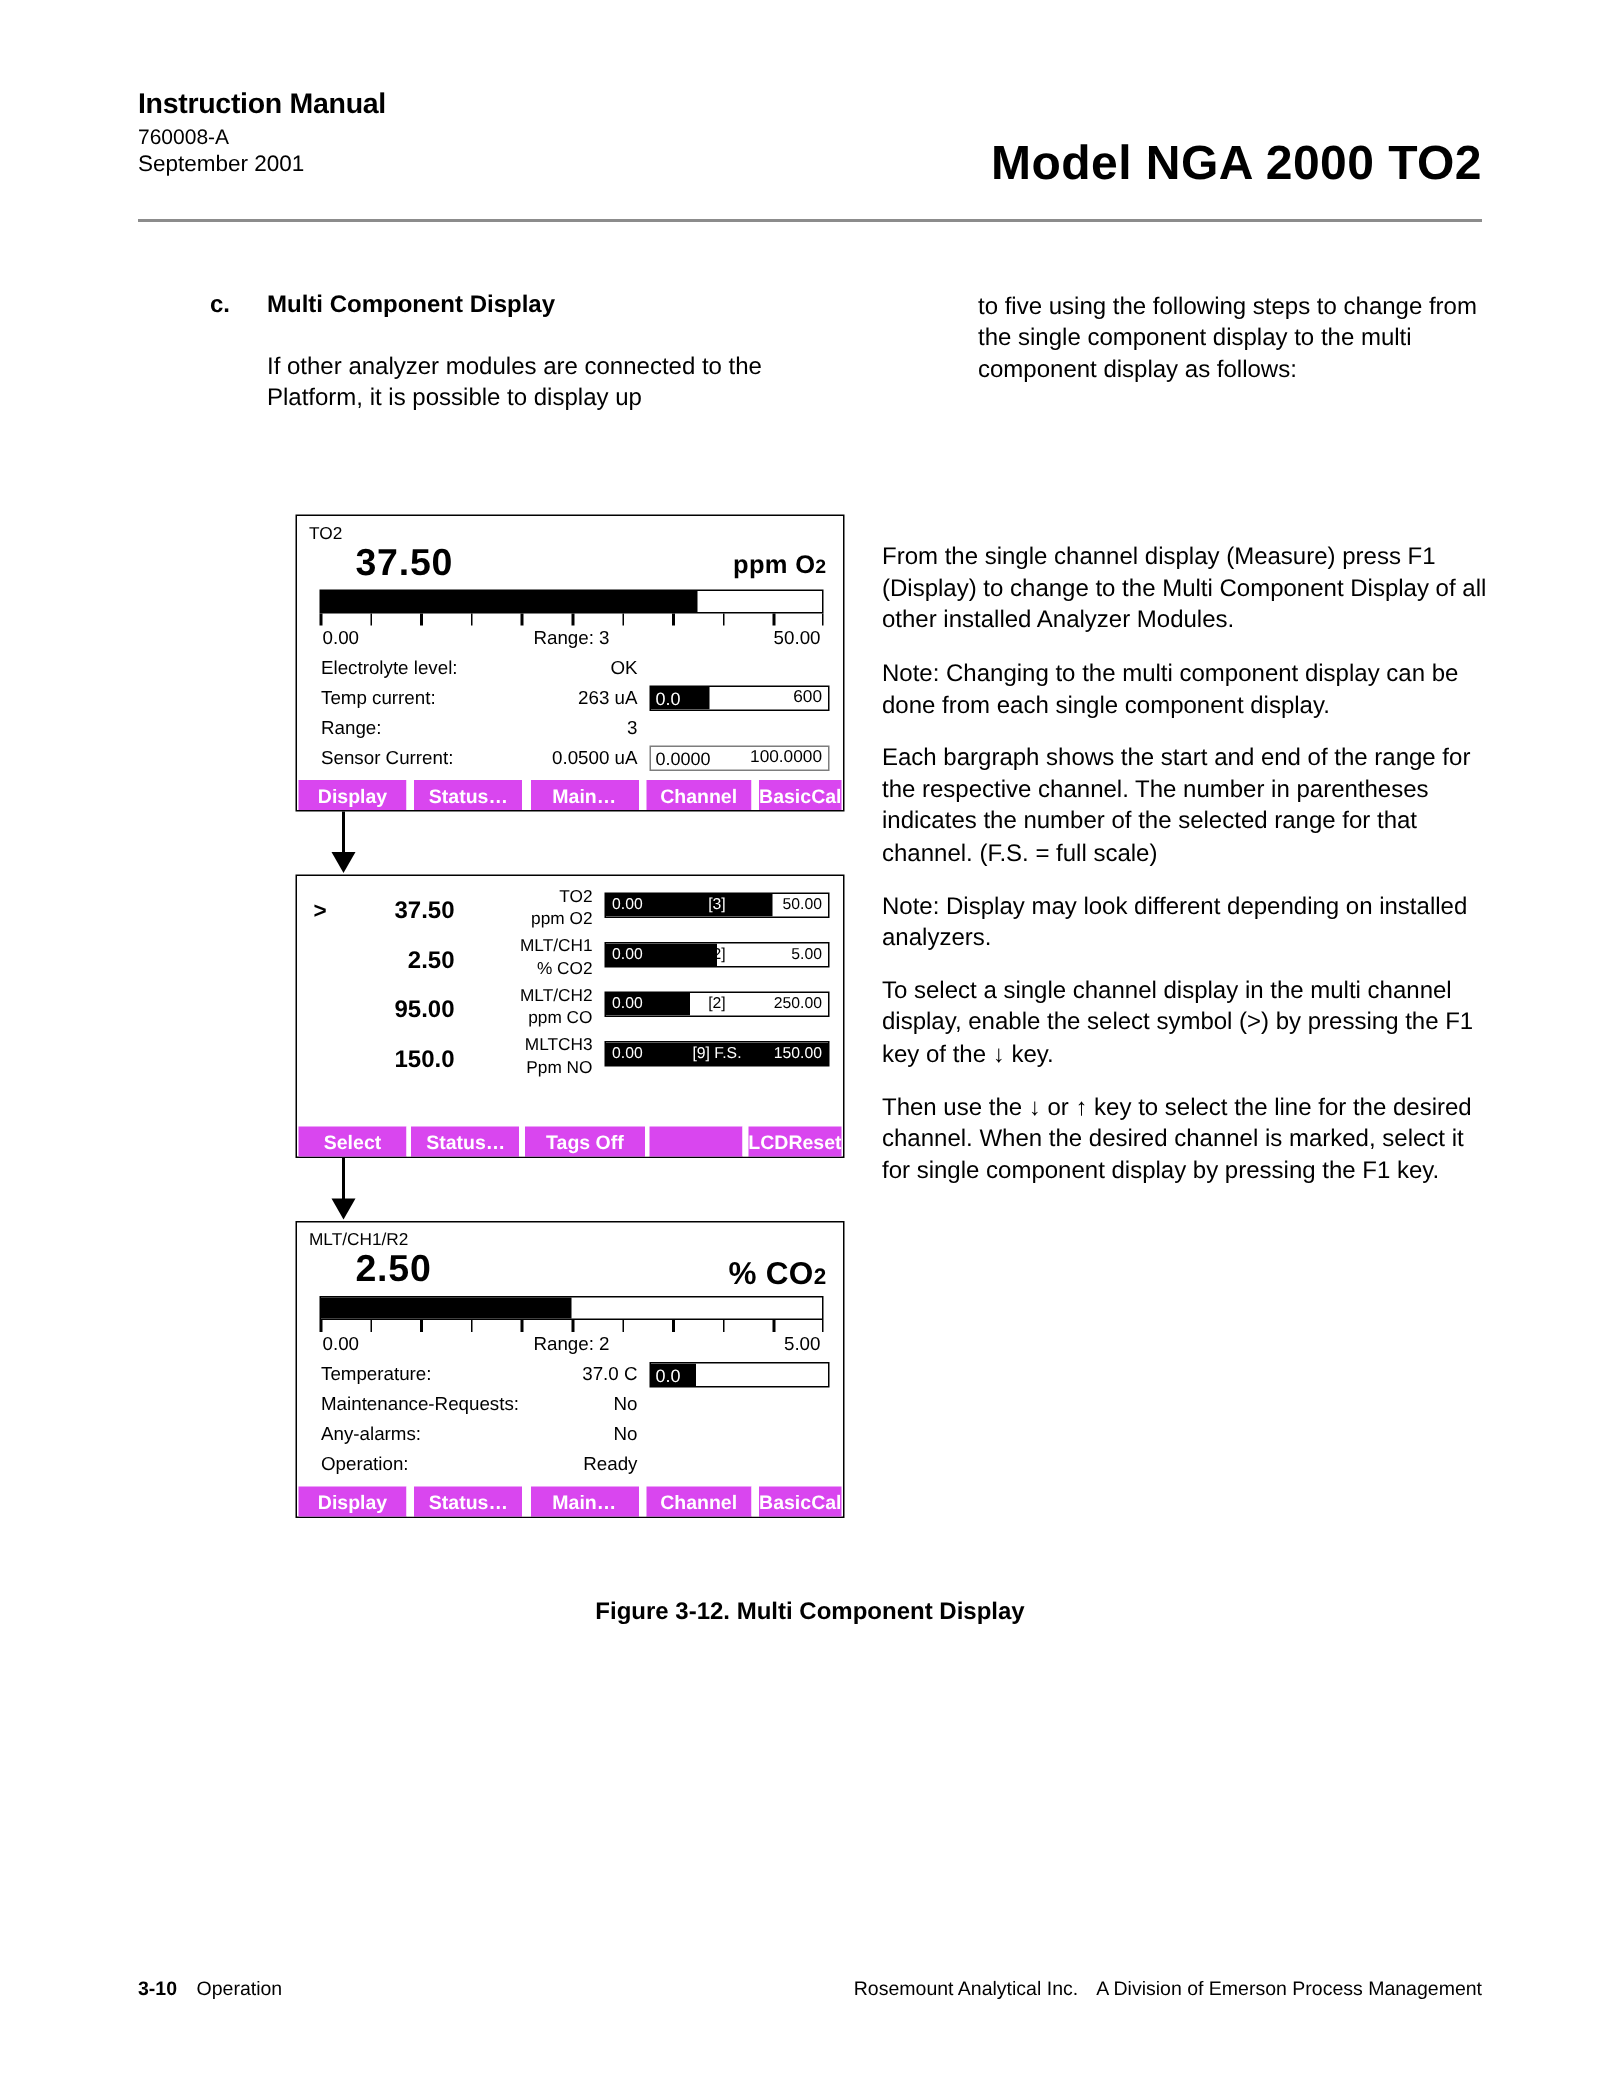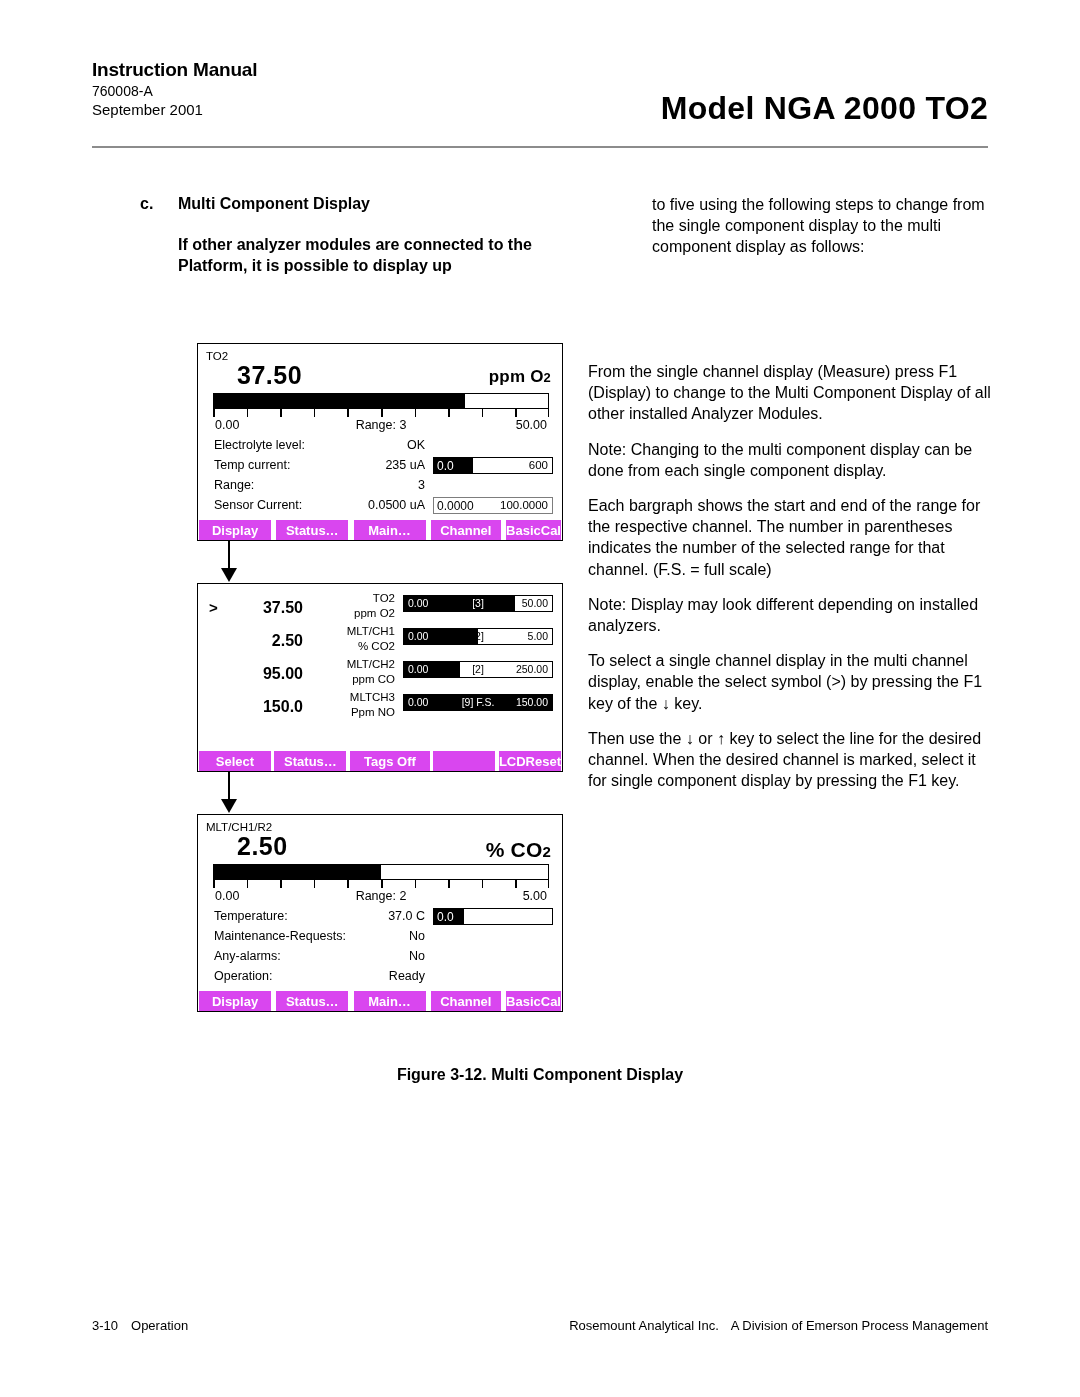--- a/index.html
+++ b/index.html
@@ -78,21 +78,20 @@
   .sec-head .sec-letter {
     position: absolute;
     left: 0;
     top: 0;
   }
   .left-para {
     font-size: 16px;
     line-height: 21px;
     margin-top: 20px;
     padding-left: 38px;
-    font-weight: bold;
   }
 
   .col-right {
     position: absolute;
     left: 652px;
     top: 194px;
     width: 340px;
   }
   .col-right-lower {
     position: absolute;
@@ -395,21 +394,21 @@
     left: 92px;
     top: 1318px;
     width: 896px;
     font-size: 13px;
   }
   .footer .f-left {
     position: absolute;
     left: 0;
     top: 0;
   }
-  .footer .f-left .pgnum { font-weight: normal; }
+  .footer .f-left .pgnum { font-weight: bold; }
   .footer .f-left .sect { margin-left: 13px; }
   .footer .f-right {
     position: absolute;
     right: 0;
     top: 0;
     white-space: nowrap;
   }
   .footer .f-right .gap { display: inline-block; width: 12px; }
 </style>
 </head>
@@ -480,21 +479,21 @@
         </div>
       </div>
 
       <div class="detail-rows">
         <div class="drow">
           <span class="lbl">Electrolyte level:</span>
           <span class="val c1">OK</span>
         </div>
         <div class="drow">
           <span class="lbl">Temp current:</span>
-          <span class="val c2">235 uA</span>
+          <span class="val c2">263 uA</span>
           <span class="minibar" style="left:228px; right:2px;">
             <span class="mb-fill" style="width:33%"></span>
             <span class="mb-lo onfill">0.0</span>
             <span class="mb-hi">600</span>
           </span>
         </div>
         <div class="drow">
           <span class="lbl">Range:</span>
           <span class="val c1">3</span>
         </div>

